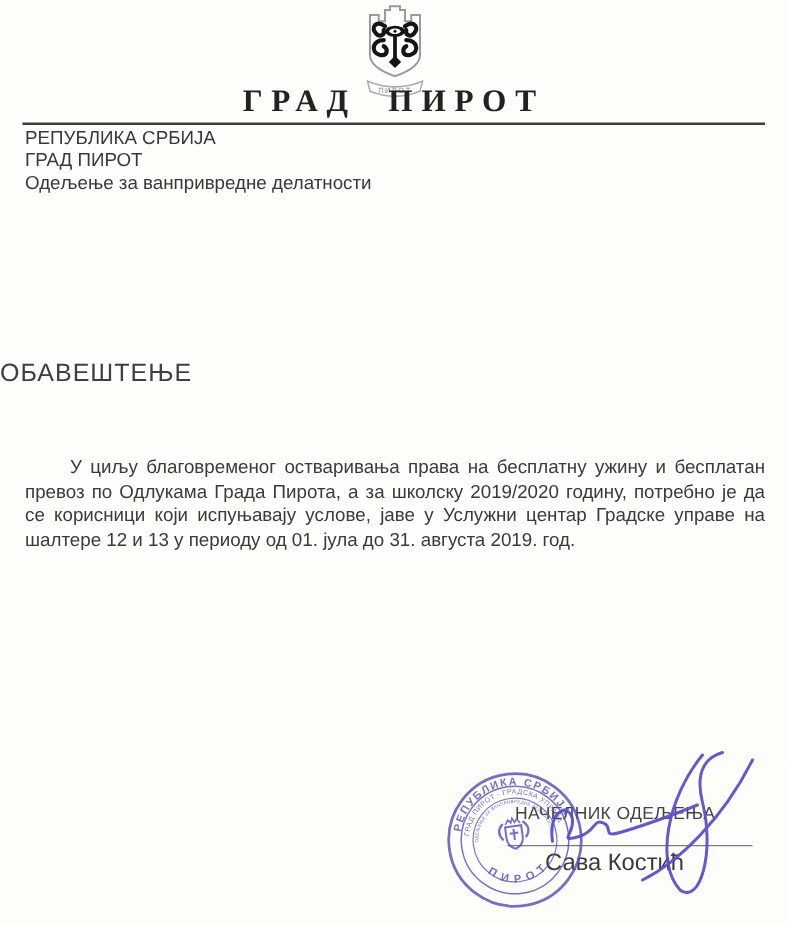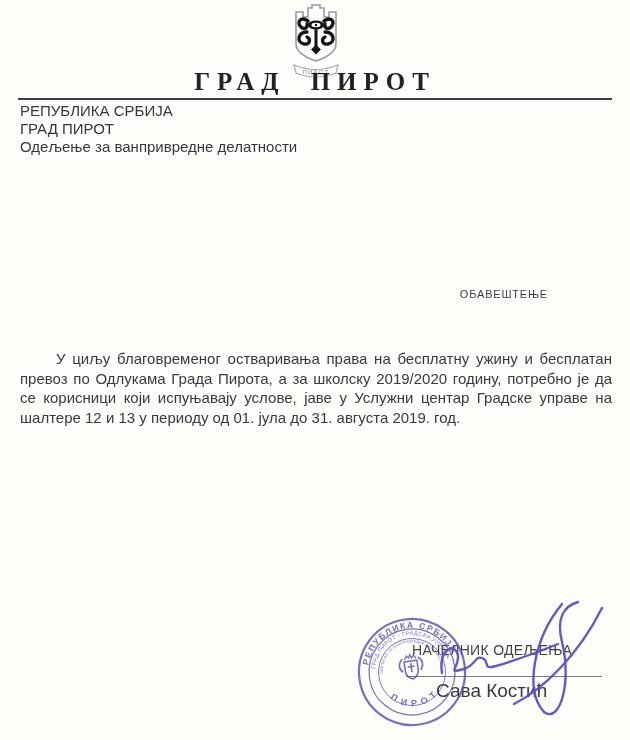--- a/index.html
+++ b/index.html
@@ -27,24 +27,24 @@
   }
   .letterhead{
     position:absolute;left:20px;top:102px;
     font-size:15px;line-height:17.8px;color:#383838;
   }
   .letterhead .lh-line{white-space:pre;}
   .letterhead .spaced{letter-spacing:1.5px;}
   
   .doc-title{
     position:absolute;left:0;top:288px;width:548px;
-    text-align:right;font-size:11px;letter-spacing:0.8px;color:#3f3f3f;
+    text-align:left;font-size:20px;letter-spacing:0.8px;color:#3f3f3f;
   }
   .doc-body{
-    position:absolute;left:20px;top:349px;width:592px;
+    position:absolute;left:20px;top:364px;width:592px;
     font-size:15px;line-height:19.6px;text-align:justify;color:#3a3a3a;
   }
   .doc-body p{margin:0;text-indent:36px;}
   
   .sig-role{
     position:absolute;left:412px;top:642px;
     font-size:14px;letter-spacing:0.3px;color:#434343;z-index:2;
   }
   .sig-line{
     position:absolute;left:406px;top:676px;width:196px;height:0;

